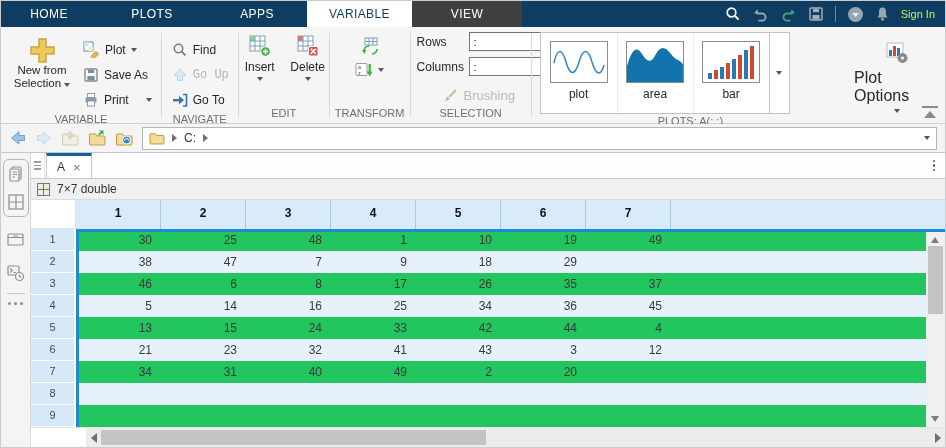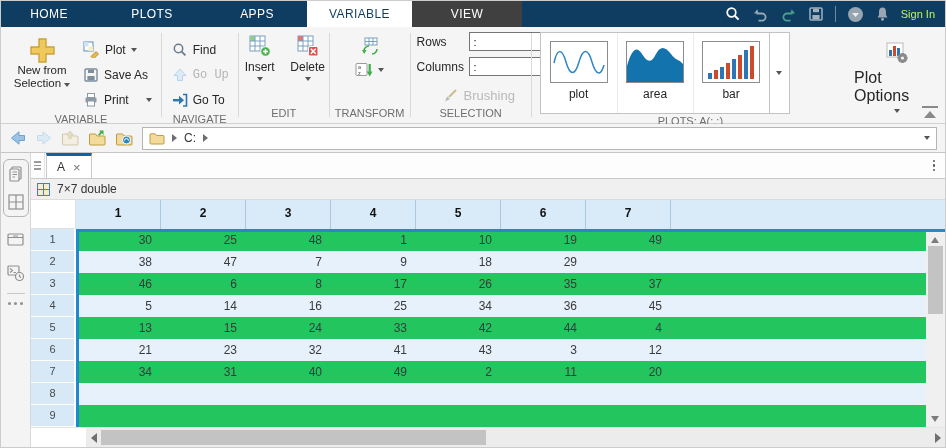--- a/index.html
+++ b/index.html
@@ -618,21 +618,20 @@
             </div>
           </div>
           <div class="grow">
             <div class="grh">7</div>
             <div class="gcells odd">
               <div class="gcell">34</div>
               <div class="gcell">31</div>
               <div class="gcell">40</div>
               <div class="gcell">49</div>
               <div class="gcell">2</div>
-              <div class="gcell">11</div>
               <div class="gcell">20</div>
             </div>
           </div>
           <div class="grow">
             <div class="grh">8</div>
             <div class="gcells even">
               <div class="gcell"></div>
               <div class="gcell"></div>
               <div class="gcell"></div>
               <div class="gcell"></div>

